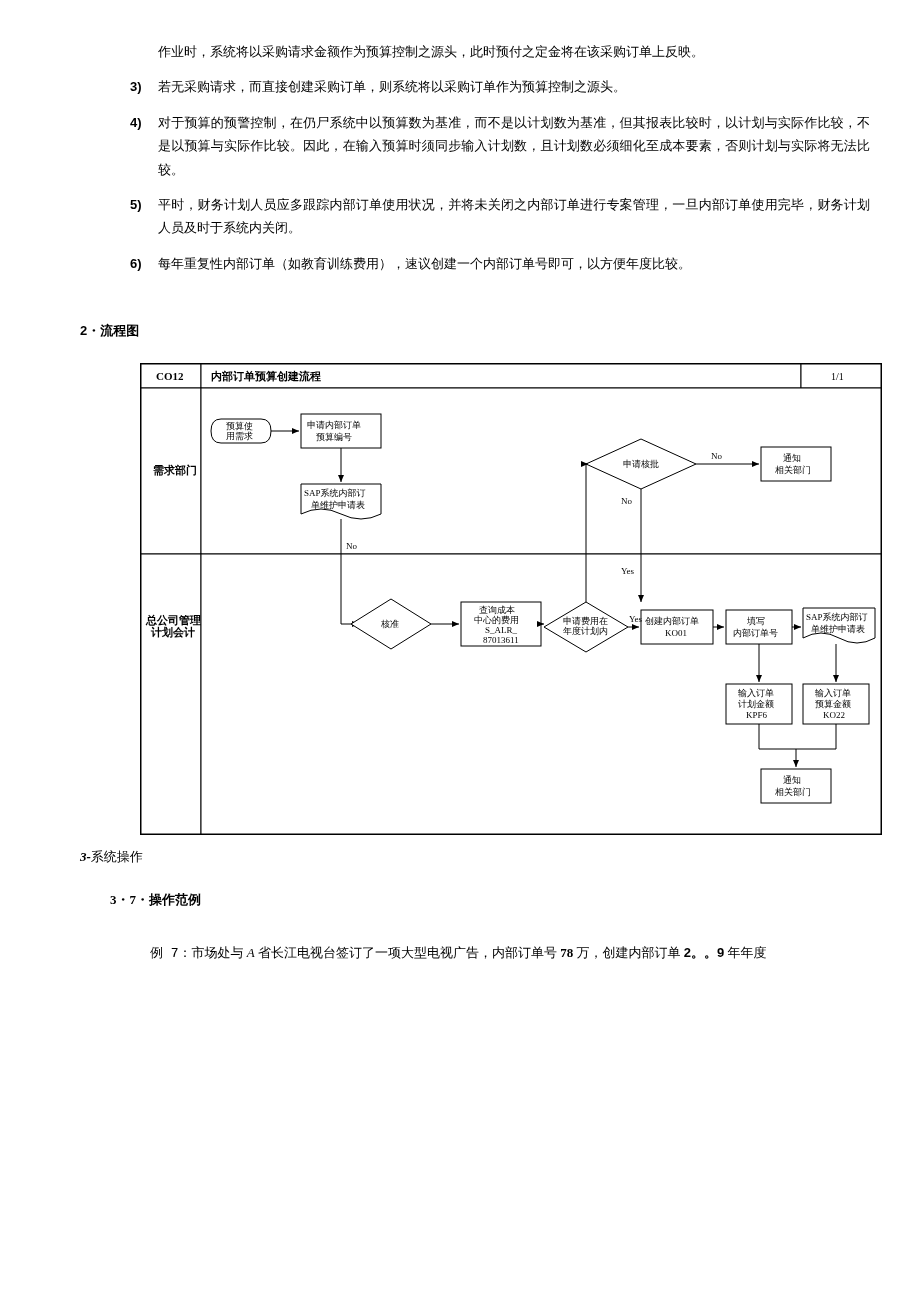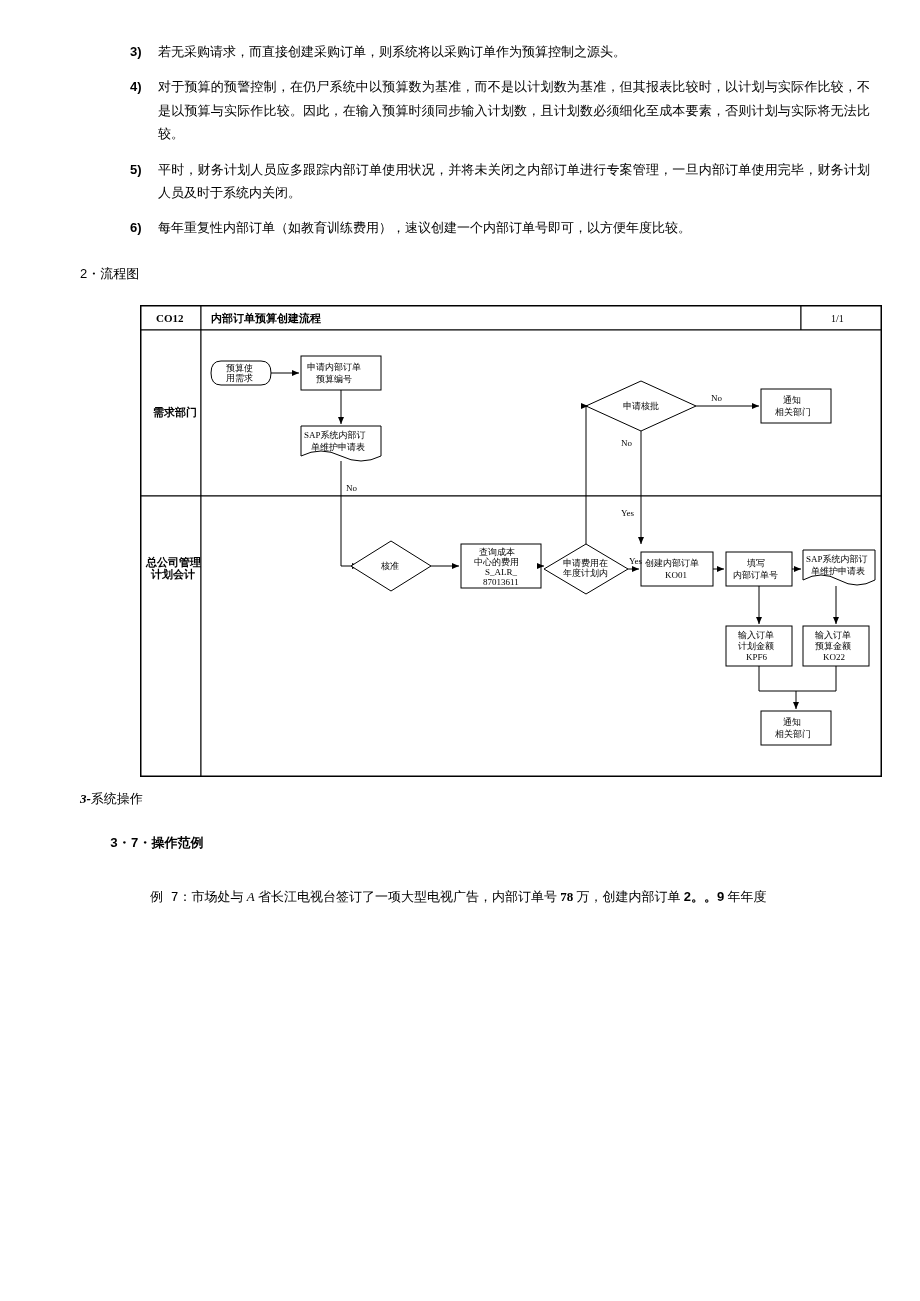--- a/index.html
+++ b/index.html
@@ -9,40 +9,41 @@
     background: #fff;
     margin: 0;
     padding: 40px 40px 40px 40px;
     width: 840px;
     line-height: 1.8;
   }
   .indent-block { margin-left: 90px; margin-right: 10px; }
   .list-item { display: flex; margin-bottom: 12px; }
   .list-num { font-weight: bold; font-family: Arial, sans-serif; width: 28px; flex-shrink: 0; }
   .list-text { flex: 1; text-align: justify; }
-  .section-h { font-weight: normal; margin: 22px 0 20px 40px; }
+  .section-h { font-weight: bold; margin: 44px 0 20px 40px; }
   .section-h .num { font-family: Arial, sans-serif; }
   .section-sub { font-weight: bold; margin: 20px 0 20px 70px; }
   .example { margin: 30px 0 0 110px; text-align: justify; }
 
   
   .flow-wrap { margin: 20px 8px 10px 100px; }
   .flow-svg { border: 1px solid #000; background: #fff; display: block; }
   .ft { font-family: "SimSun", serif; font-size: 10px; }
   .ft-s { font-family: "SimSun", serif; font-size: 9px; }
   .ft-b { font-family: "SimSun", serif; font-size: 11px; font-weight: bold; }
   .box { fill: #fff; stroke: #000; stroke-width: 1; }
   .line { stroke: #000; stroke-width: 1; fill: none; }
   .arrow { marker-end: url(#ah); }
   .italic-serif { font-style: italic; font-family: "Times New Roman", serif; }
 </style>
 </head>
 <body>
 
 <div class="indent-block">
+  <div style="margin-left:28px; margin-bottom:12px;">作业时，系统将以采购请求金额作为预算控制之源头，此时预付之定金将在该采购订单上反映。</div>
 
   <div class="list-item">
     <div class="list-num">3)</div>
     <div class="list-text">若无采购请求，而直接创建采购订单，则系统将以采购订单作为预算控制之源头。</div>
   </div>
   <div class="list-item">
     <div class="list-num">4)</div>
     <div class="list-text">对于预算的预警控制，在仍尸系统中以预算数为基准，而不是以计划数为基准，但其报表比较时，以计划与实际作比较，不是以预算与实际作比较。因此，在输入预算时须同步输入计划数，且计划数必须细化至成本要素，否则计划与实际将无法比较。</div>
   </div>
   <div class="list-item">
@@ -171,18 +172,18 @@
   <line class="line arrow" x1="655" y1="385" x2="655" y2="403"></line>
 
 </svg>
 </div>
 
 <div style="margin-left:40px; margin-top:8px;">
   <span class="italic-serif" style="font-weight:bold;">3-</span><span>系统操作</span>
 </div>
 
 <div class="section-sub">
-  <span class="num" style="font-family:Liberation Mono, monospace;">3・7・</span><span>操作范例</span>
+  <span class="num" style="font-family:Liberation Serif, serif;">3・7・</span><span>操作范例</span>
 </div>
 
 <div class="example">
   <span style="font-family:Liberation Mono, monospace;">例 7：</span><span>市场处与 </span><span class="italic-serif">A</span><span> 省长江电视台签订了一项大型电视广告，内部订单号 </span><span style="font-family:Liberation Serif, serif;font-weight:bold;">78</span><span> 万，创建内部订单 </span><span style="font-family:Arial,sans-serif;font-weight:bold;">2。。9</span><span> 年年度</span>
 </div>
 
 </body></html>

